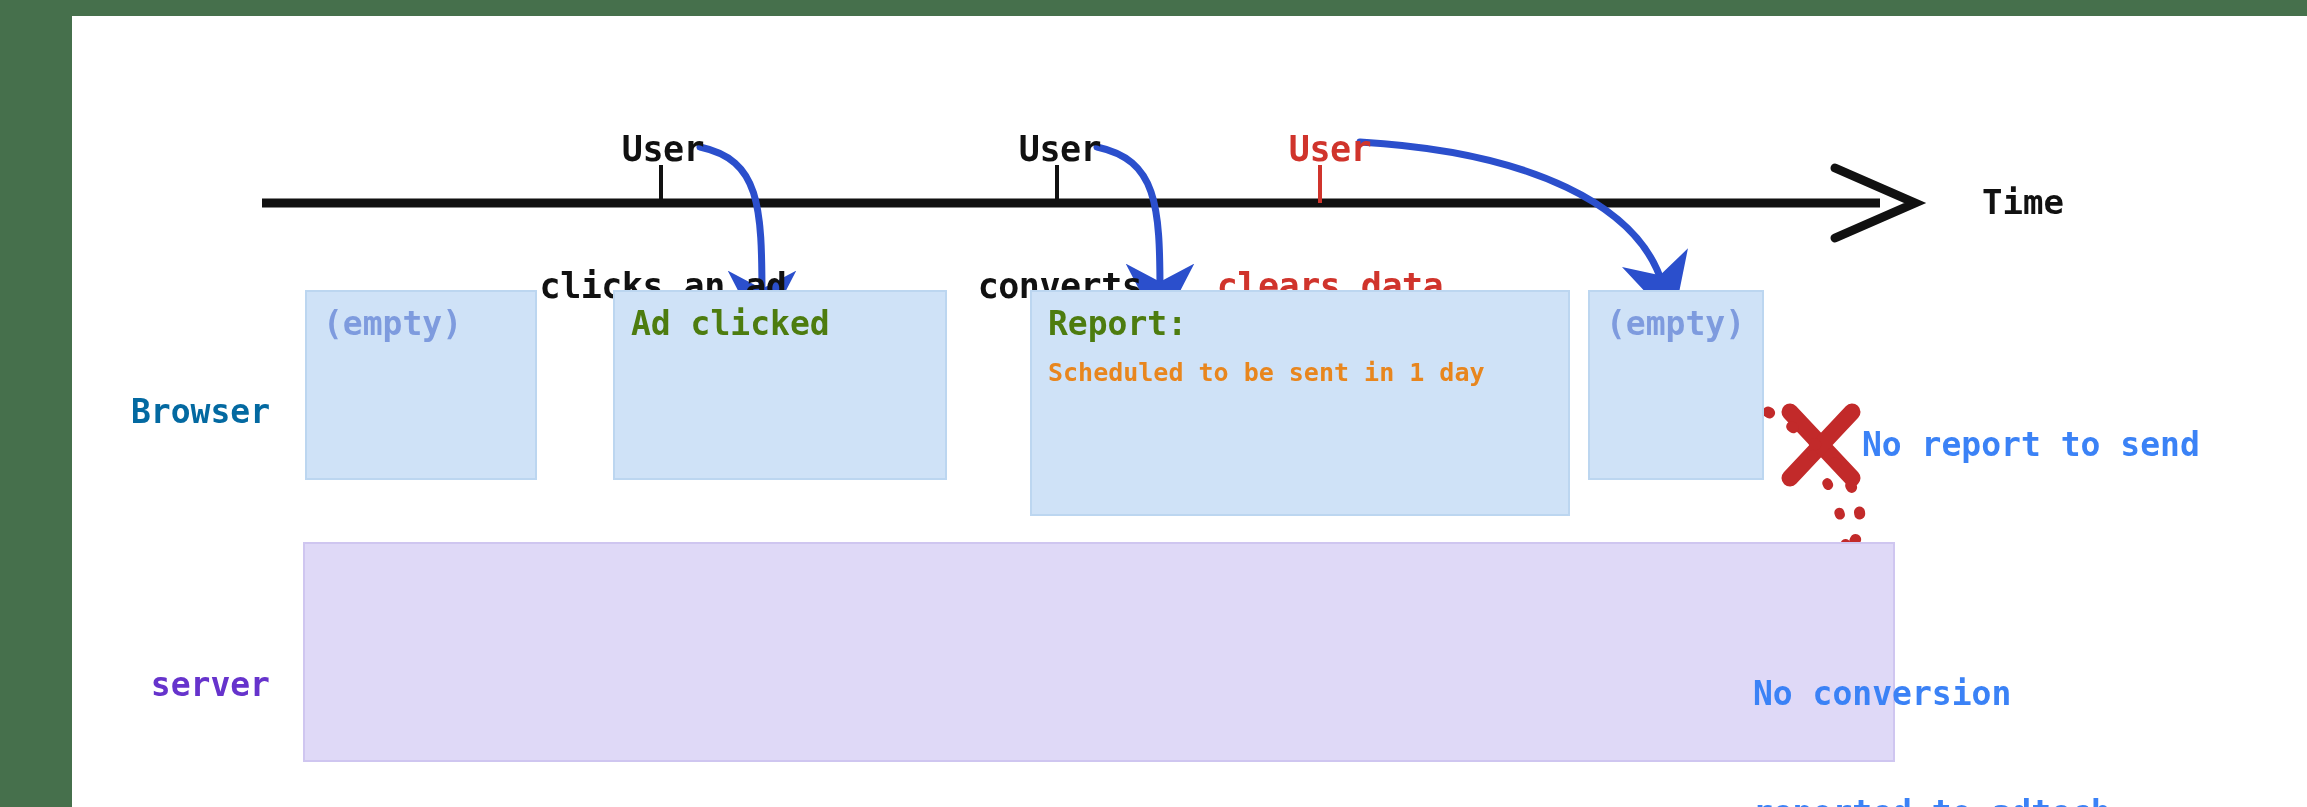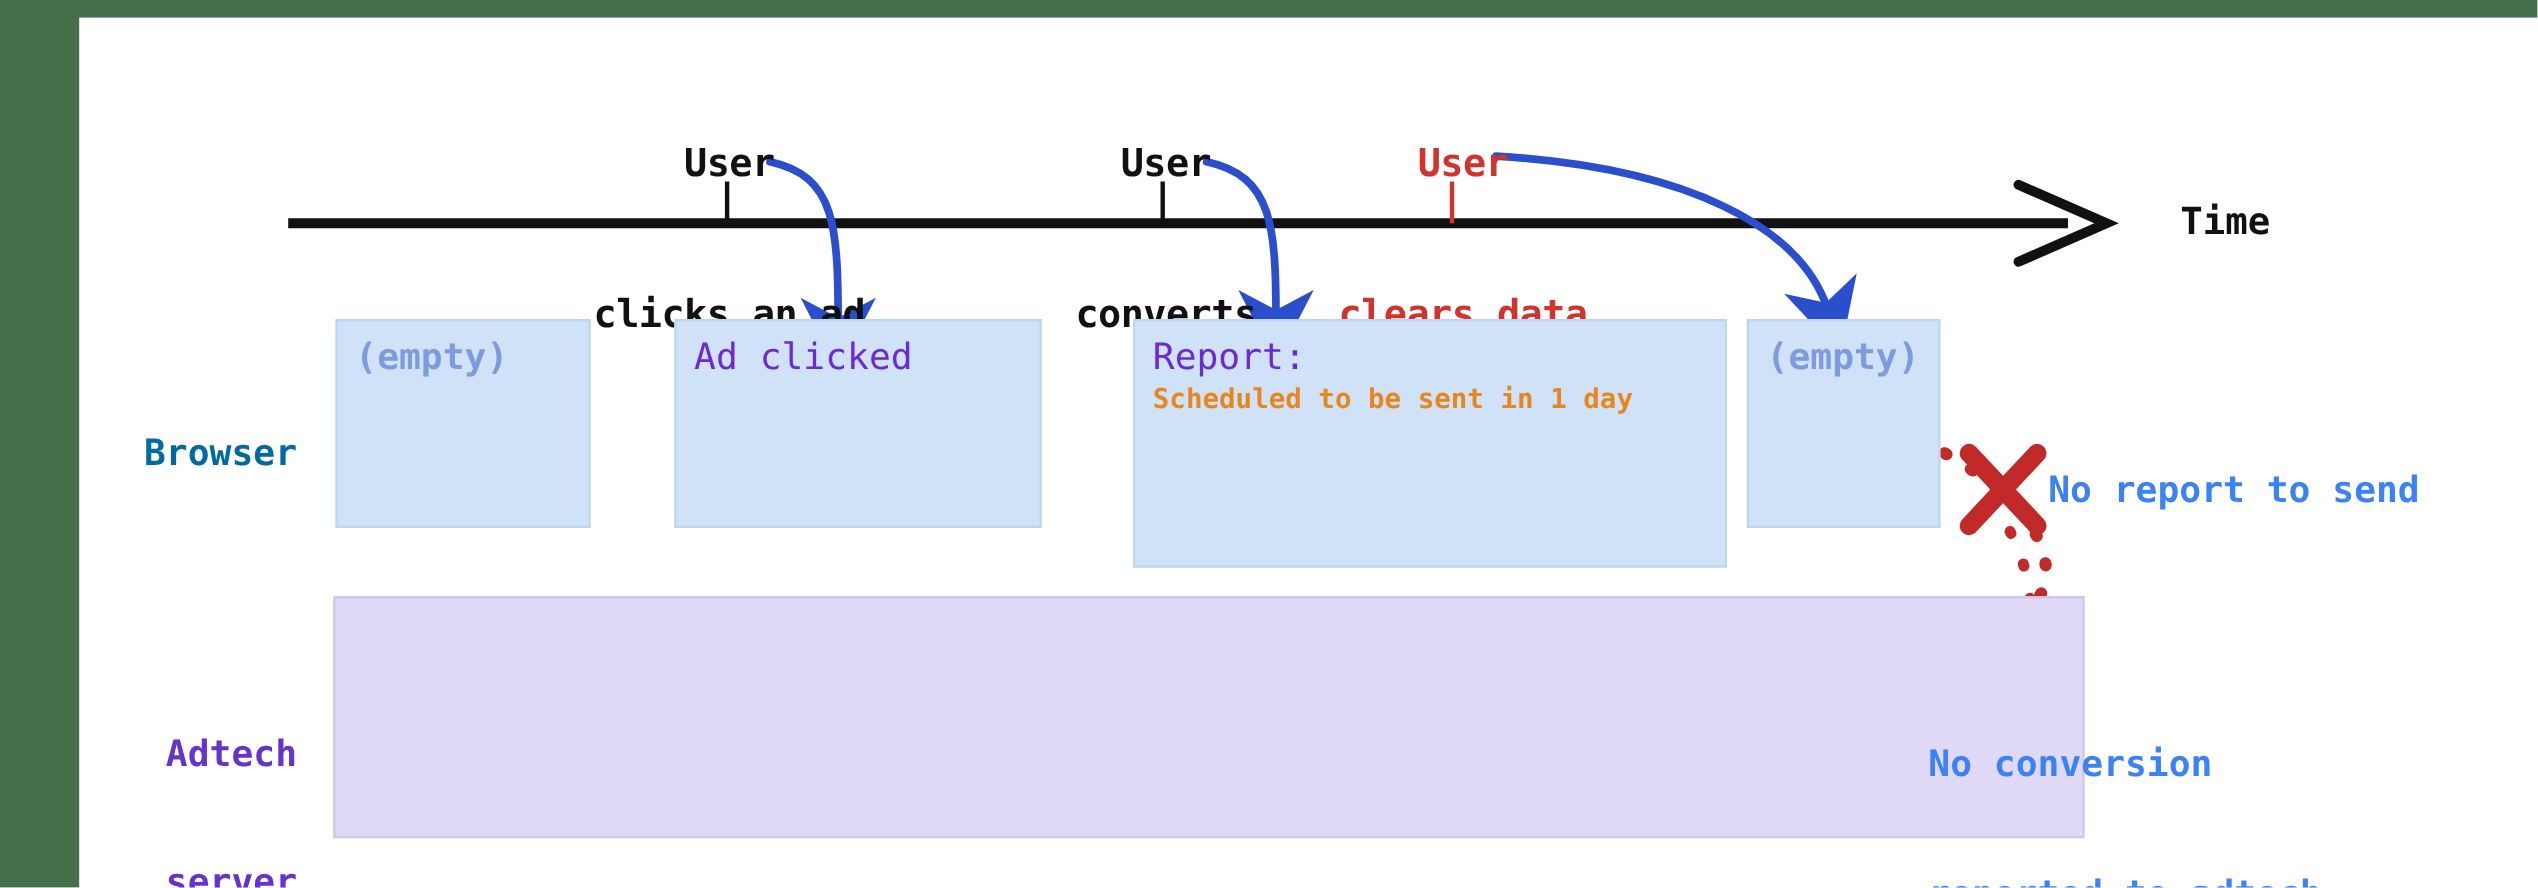--- a/index.html
+++ b/index.html
@@ -67,30 +67,30 @@
   
   .sbox {
     position: absolute;
     background: #CFE2F7;
     border: 2px solid #BCD6F0;
     padding: 12px 32px 0 16px;
   }
   .sbox .line {
     font-size: 33px;
     line-height: 1.22;
-    font-weight: 400;
-    white-space: pre;
-    color: #6d28d9;
+    font-weight: 700;
+    white-space: pre;
+    color: #4d7c0f;
   }
   .sbox .line.muted { color: #7E9BDE; font-weight: 700; }
   .sbox .line.sched {
     color: #E8861E;
     font-size: 25px;
     font-weight: 700;
-    margin-top: 4px;
+    margin-top: 14px;
   }
 
   
   .abox {
     position: absolute;
     background: #DFD9F7;
     border: 2px solid #CFC6F0;
   }
 
   
@@ -185,21 +185,20 @@
   <div class="sbox" style="left:1030px; top:290px; width:540px; height:226px;">
     <div class="line">Report:</div>
     <div class="line sched">Scheduled to be sent in 1 day</div>
   </div>
 
   <div class="sbox" style="left:1588px; top:290px; width:176px; height:190px;">
     <div class="line muted">(empty)</div>
   </div>
 
   <div class="rowlabel adtech" style="left:60px; top:588px; width:210px;">
-    <div>Adtech</div>
     <div>server</div>
   </div>
 
   <div class="abox" style="left:303px; top:542px; width:1592px; height:220px;"></div>
 
   <div class="note" style="left:1862px; top:425px;">No report to send</div>
 
   <div class="note" style="left:1753px; top:595px;">
     <div>No conversion</div>
     <div>reported to adtech</div>

